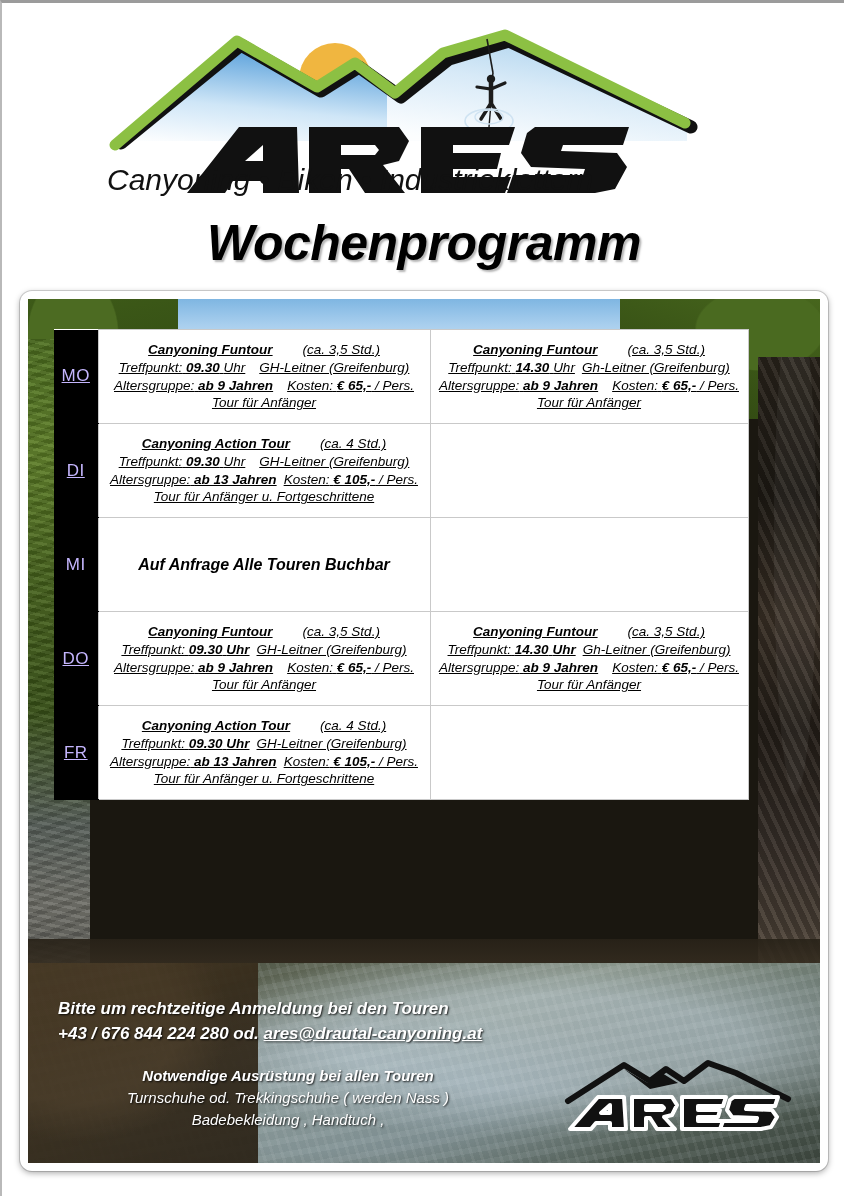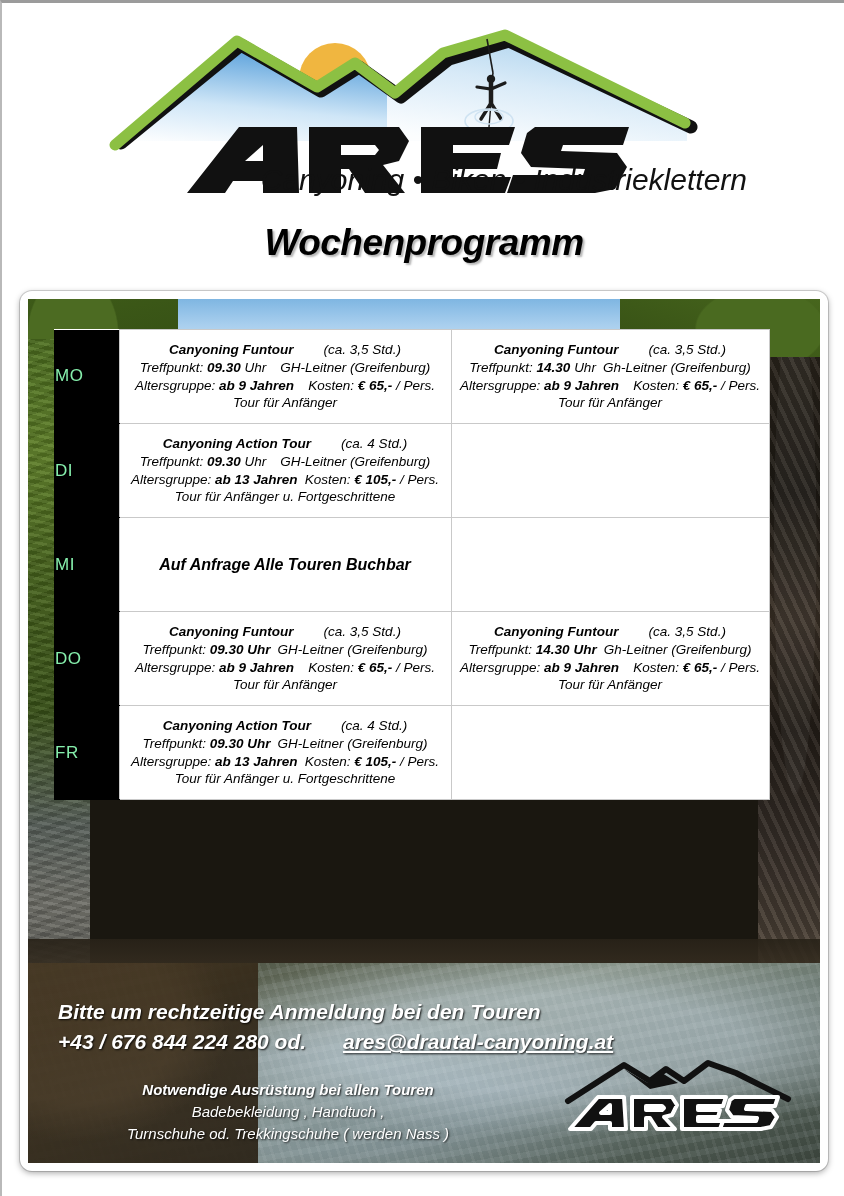--- a/index.html
+++ b/index.html
@@ -36,21 +36,21 @@
   #title-bar {
     position: absolute;
     left: 0; top: 200px;
     width: 844px; height: 80px;
     display: flex; align-items: center; justify-content: center;
   }
   #page-title {
     font-family: "Liberation Sans", sans-serif;
     font-weight: bold;
     font-style: italic;
-    font-size: 37px;
+    font-size: 50px;
     letter-spacing: -0.5px;
     color: #000000;
     text-shadow: 2px 2px 2px rgba(120,120,120,0.55);
   }
 
   
   #card {
     position: absolute;
     left: 18px; top: 288px;
     width: 808px; height: 880px;
@@ -142,23 +142,24 @@
     position: absolute;
     left: 26px; top: 30px;
     width: 692px;
     border-collapse: collapse;
     table-layout: fixed;
     background: #ffffff;
     z-index: 5;
   }
   #schedule td { vertical-align: middle; }
   td.day-cell {
-    width: 65px;
+    width: 44px;
     background: #000000;
-    color: #86efac;
+    color: #c4b5fd;
+    text-align: center;
     font-size: 17px;
     font-weight: normal;
     font-family: "Liberation Sans", sans-serif;
     letter-spacing: .5px;
     border-bottom: 1px solid #000000;
   }
   td.slot {
     background: #ffffff;
     border: 1px solid #c9c9c9;
     border-top: none;
@@ -176,44 +177,44 @@
   .ln { display: block; white-space: nowrap; }
   .ttl { font-weight: bold; font-style: italic; }
   .dur { font-weight: normal; font-style: italic; }
   .b   { font-weight: bold; }
   .sp-lg { display:inline-block; width: 30px; }
   .sp-md { display:inline-block; width: 14px; }
   .sp-sm { display:inline-block; width: 7px; }
   .onreq { font-weight: bold; font-style: italic; font-size: 16px; }
 
   
-  tr.h-tour  td { height: 94px; }
+  tr.h-tour  td { height: 94px; text-decoration: underline; }
   tr.h-req   td { height: 94px; margin-left: 48px; }
 
   
   #footer-block {
     position: absolute;
     left: 0; bottom: 0;
     width: 792px; height: 184px;
     z-index: 6;
   }
   #notice {
     position: absolute;
     left: 30px; top: 18px;
     color: #ffffff;
     font-style: italic;
     font-weight: bold;
-    font-size: 21px;
+    font-size: 17px;
     line-height: 1.45;
     text-shadow: 1px 1px 2px rgba(0,0,0,0.85);
   }
-  #notice .mail { text-decoration: underline; margin-left: 31px; }
+  #notice .mail { text-decoration: underline; }
   #equip {
     position: absolute;
-    left: 60px; top: 100px;
+    left: 60px; top: 86px;
     width: 400px;
     text-align: center;
     color: #ffffff;
     font-style: italic;
     font-size: 15px;
     line-height: 1.45;
     text-shadow: 1px 1px 2px rgba(0,0,0,0.85);
   }
   #equip .hd { font-weight: bold; }
   #footer-logo {
@@ -278,21 +279,21 @@
 
           <path d="M 334 106 L 428 106 L 422 124 L 366 124 L 366 132 L 414 132 L 410 148 L 366 148
                    L 366 156 L 424 156 L 418 172 L 334 172 Z"></path>
 
           <path d="M 448 106 L 542 106 L 536 124 L 476 124 L 474 130 L 530 132 L 540 146 L 528 168
                    L 508 172 L 420 172 L 426 154 L 496 154 L 498 148 L 444 146 L 434 132 L 440 112 Z"></path>
         </g>
 
         <text x="36" y="176" font-family="Liberation Sans, sans-serif" font-size="0"></text>
       </svg>
-      <div style="position:absolute;left:20px;top:142px;width:640px;text-align:right;
+      <div style="position:absolute;left:20px;top:142px;width:640px;text-align:left;
                   font-family:'Liberation Sans',sans-serif;font-style:italic;font-size:30px;
                   color:#111111;letter-spacing:0px;white-space:nowrap;">Canyoning • Biken • Industrieklettern</div>
     </div>
   </div>
 
   <div id="title-bar">
     <div id="page-title">Wochenprogramm</div>
   </div>
 
   <div id="card">
@@ -383,22 +384,22 @@
         <div id="notice">
           <div>Bitte um rechtzeitige Anmeldung bei den Touren</div>
           <div>
             <span>+43 / 676 844 224 280 od.</span>
             <span class="mail">ares@drautal-canyoning.at</span>
           </div>
         </div>
 
         <div id="equip">
           <div class="hd">Notwendige Ausrüstung bei allen Touren</div>
+          <div>Turnschuhe od. Trekkingschuhe ( werden Nass )</div>
           <div>Badebekleidung , Handtuch ,</div>
-          <div>Turnschuhe od. Trekkingschuhe ( werden Nass )</div>
         </div>
 
         <div id="footer-logo">
           <svg viewBox="0 0 250 80" xmlns="http://www.w3.org/2000/svg">
 
             <path d="M 18 46 L 74 10 L 100 26 L 116 14 L 134 26 L 158 8 L 186 18 L 238 44" fill="none" stroke="#111111" stroke-width="6" stroke-linejoin="round" stroke-linecap="round"></path>
             <path d="M 74 14 L 98 28 L 112 18 L 128 28 L 100 34 Z" fill="#111111"></path>
 
             <g stroke="#ffffff" stroke-width="4" stroke-linejoin="round" fill="#111111">
               <path d="M 20 74 L 48 42 L 74 42 L 76 74 L 60 74 L 60 68 L 46 68 L 41 74 Z

